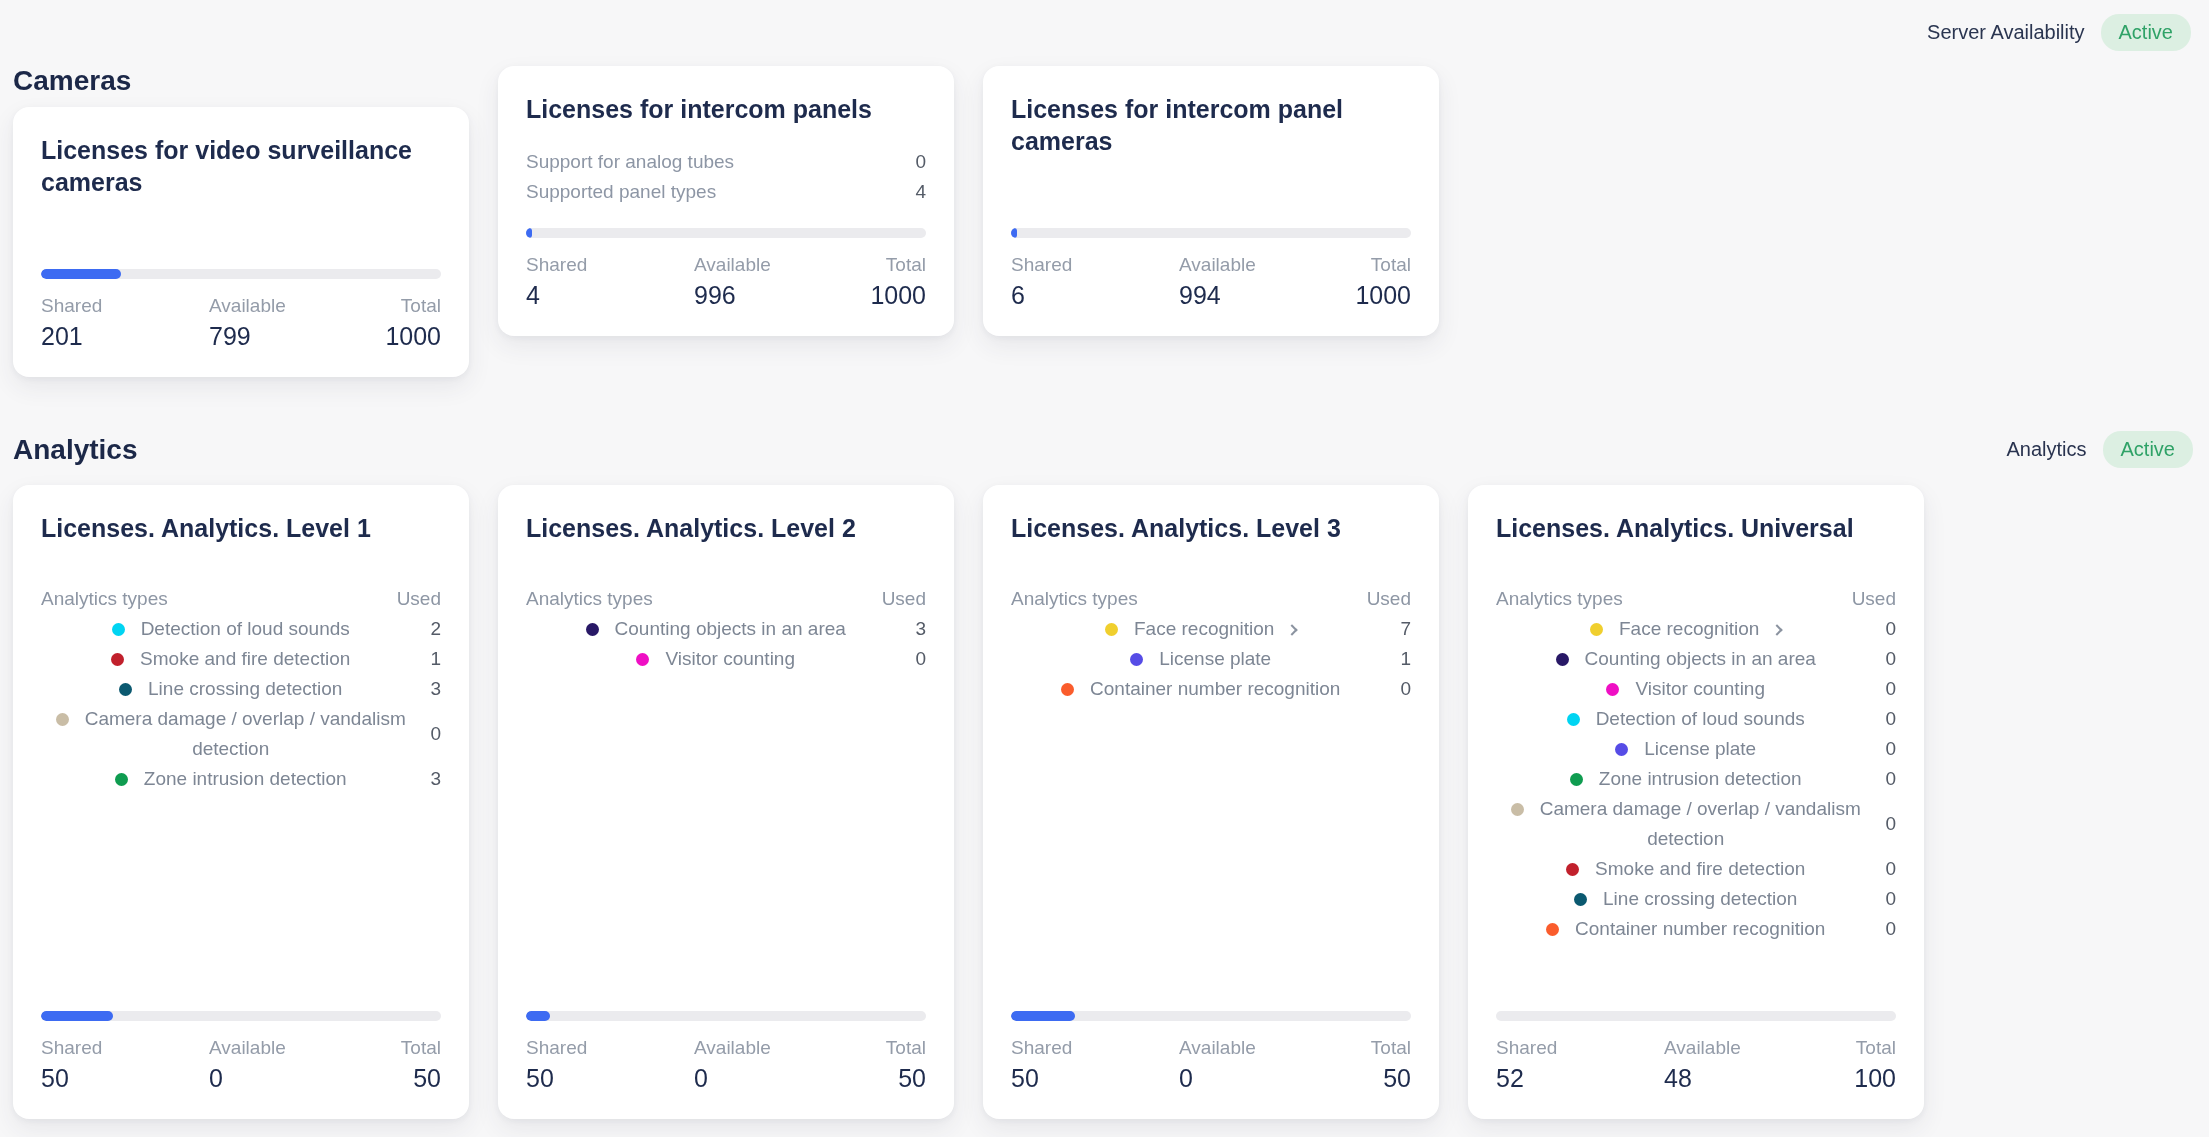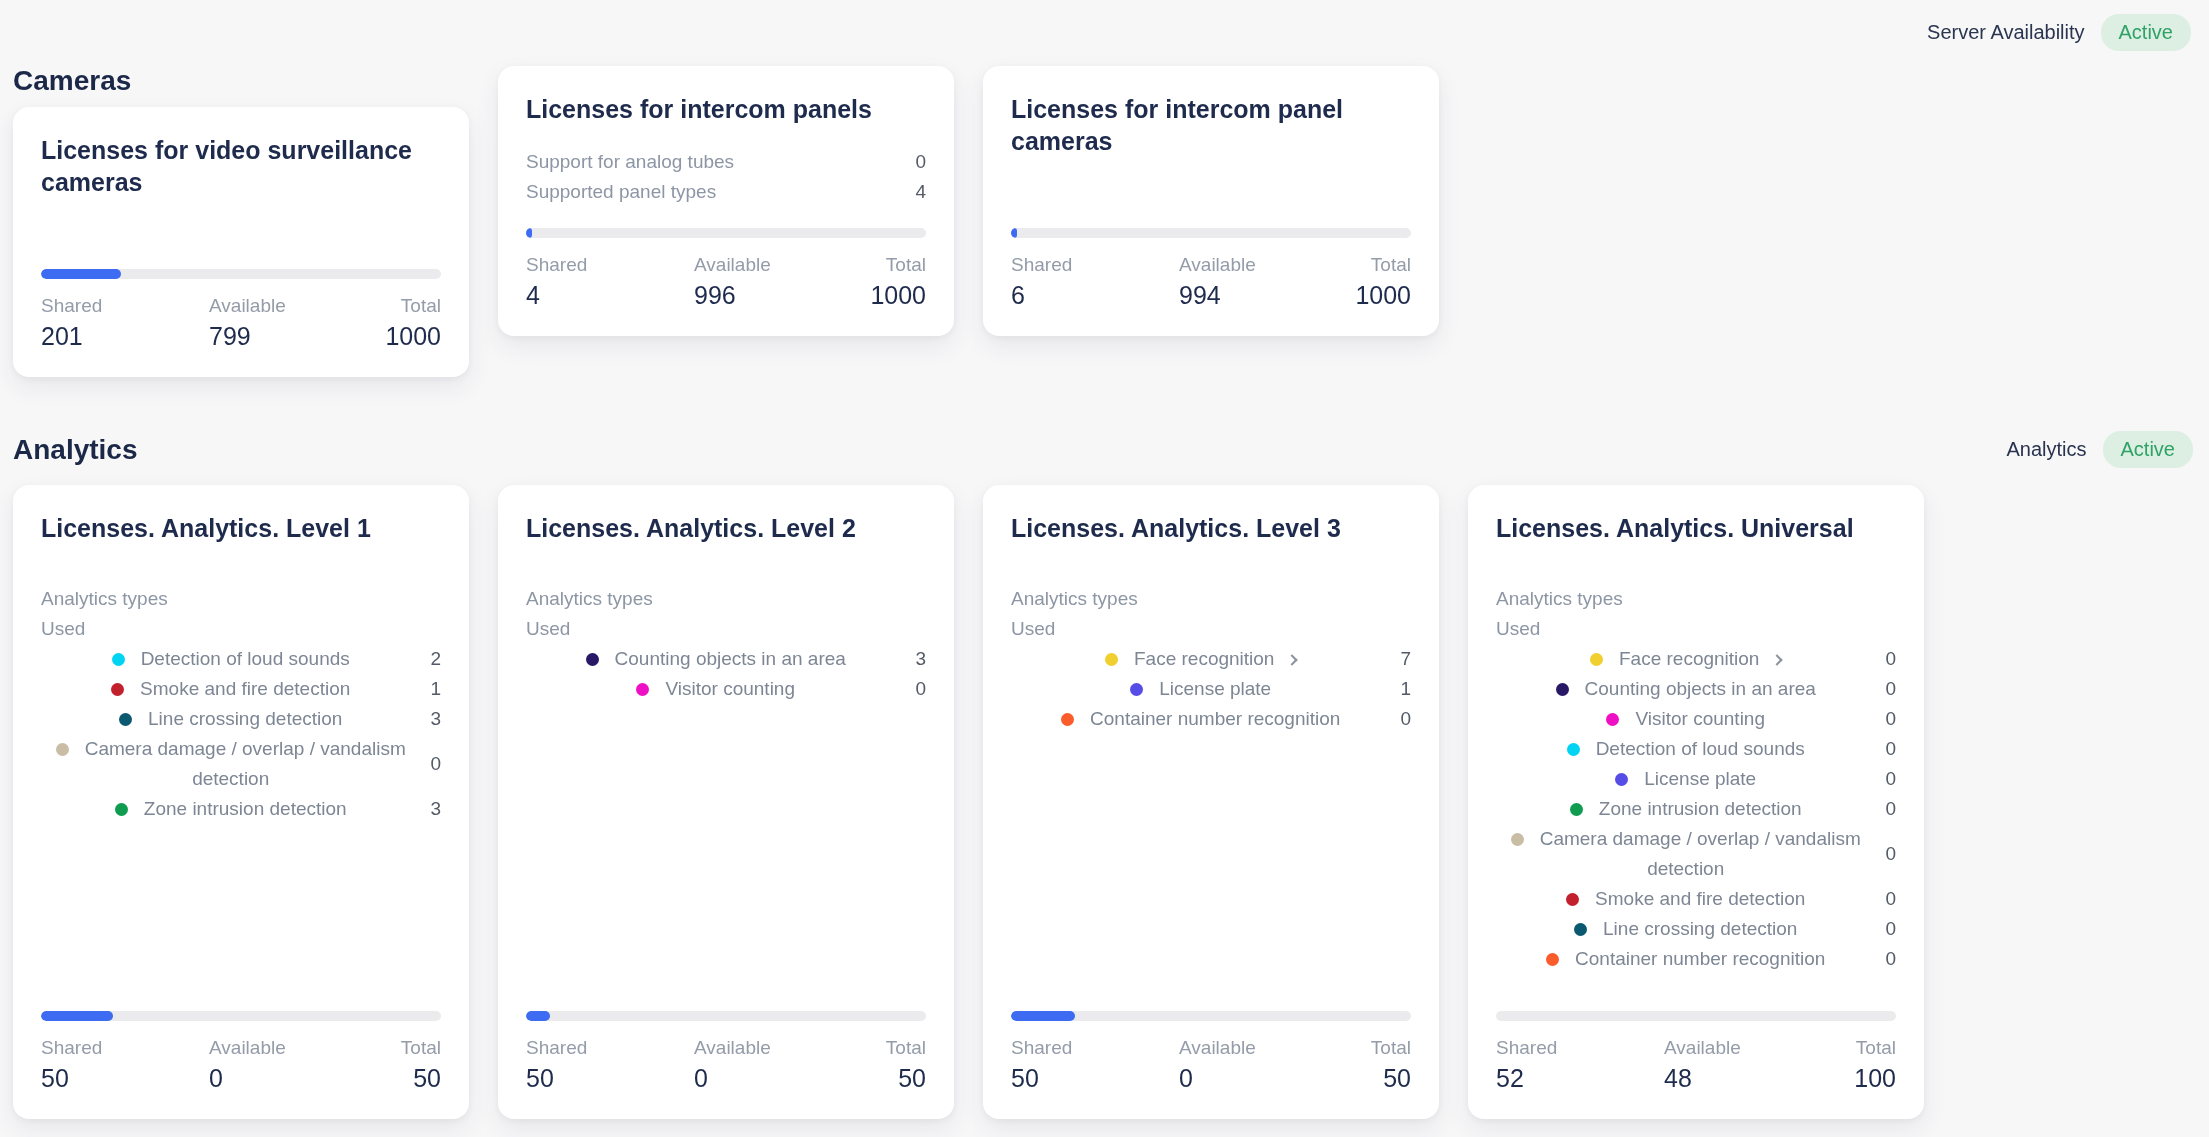--- a/index.html
+++ b/index.html
@@ -38,21 +38,21 @@
   .card-title { font-size:25px; font-weight:600; color:#1e2b4d; line-height:32px; }
   .details { margin-top:22px; }
   .detail-row {
     display:flex; justify-content:space-between;
     font-size:19px; line-height:30px; color:#8d96a5;
   }
   .detail-value { color:#545b67; }
   .spacer { flex:1; }
   .list-header {
     display:flex; justify-content:space-between;
-    margin-top:40px; font-size:19px; line-height:30px; color:#8d96a4;flex-direction:column;
+    margin-top:40px; font-size:19px; line-height:30px; color:#8d96a4;
   }
   .aitem { display:flex; align-items:center; min-height:30px; }
   .aitem-label { flex:1; font-size:19px; line-height:30px; color:#7d8694; padding-right:10px;text-align:center; }
   .dot {
     display:inline-block; width:13px; height:13px; border-radius:50%;
     margin-right:16px; vertical-align:-1px;
   }
   .chev {
     display:inline-block; width:8px; height:8px;
     border-top:2px solid #8b93a0; border-right:2px solid #8b93a0;

